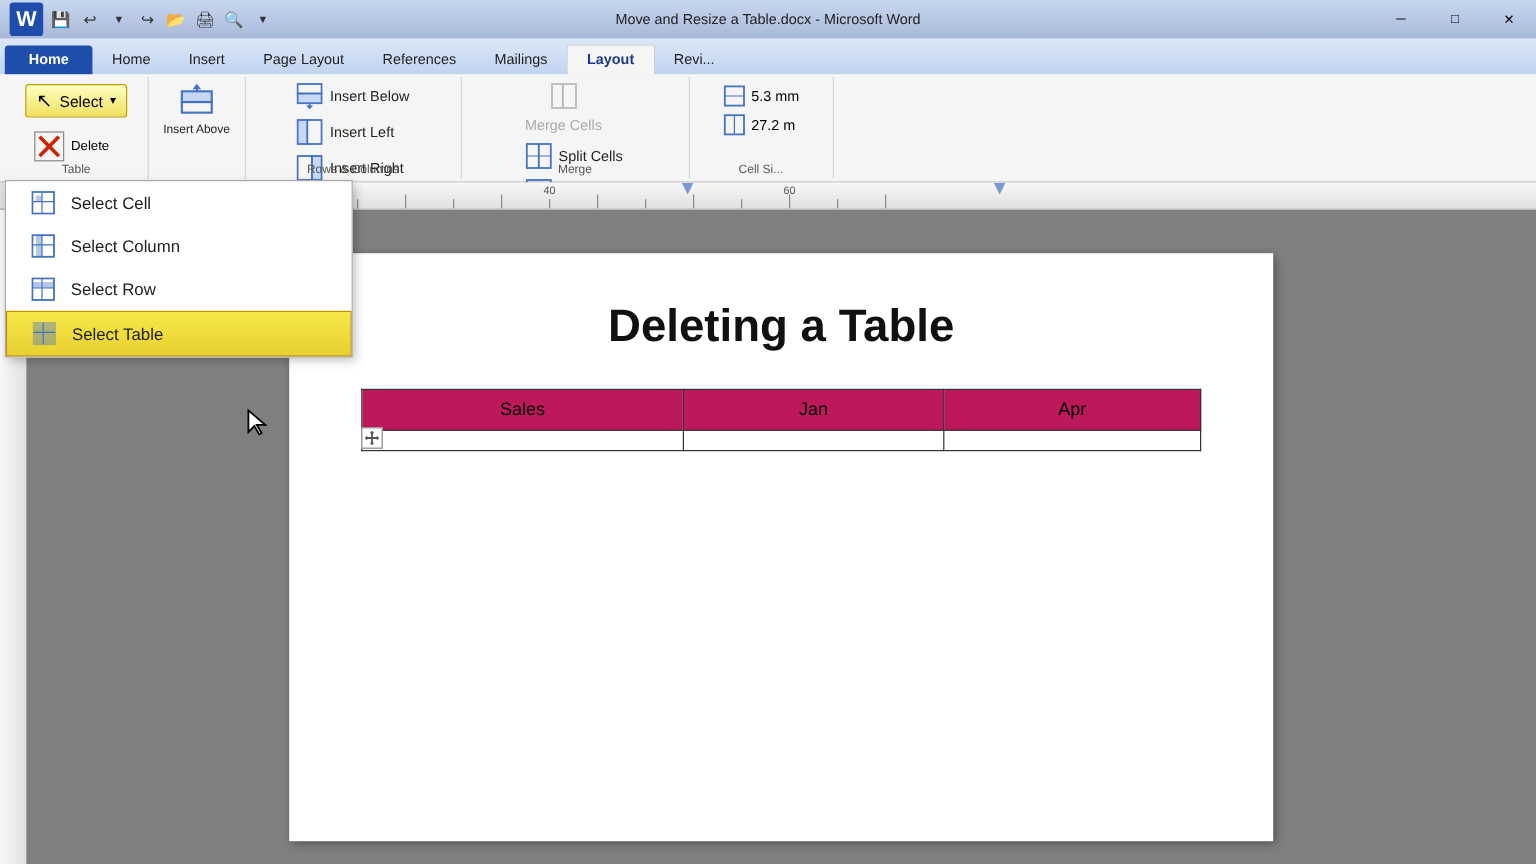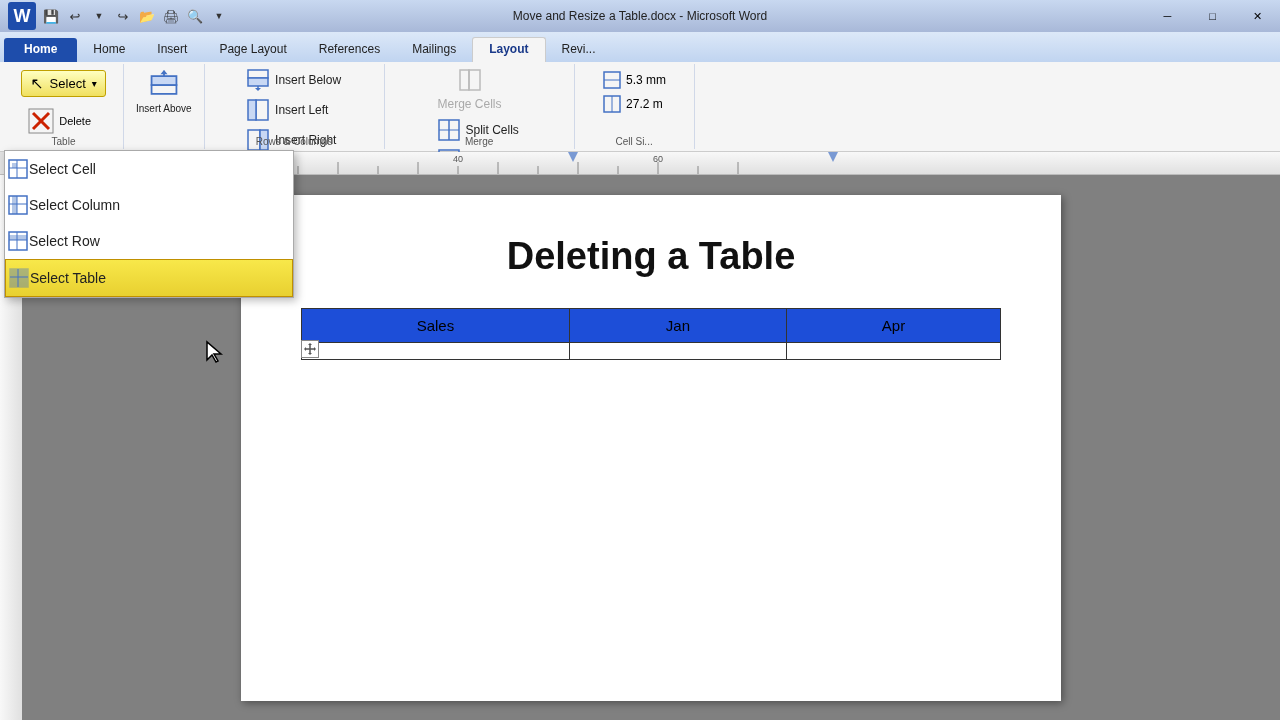--- a/index.html
+++ b/index.html
@@ -112,23 +112,24 @@
       position: absolute;
       top: 88px; left: 4px;
       width: 290px;
       background: white;
       border: 1px solid #aaa;
       box-shadow: 3px 3px 8px rgba(0,0,0,0.25);
       z-index: 100;
     }
     .dropdown-item {
       display: flex; align-items: center;
-      padding: 7px 2px;
+      padding: 7px 20px;
       cursor: pointer;
       font-size: 14px; color: #222;
+      gap: 12px;
     }
     .dropdown-item.highlighted {
       background: linear-gradient(to bottom, #f8e84a, #e8d030);
       border: 1px solid #c09000;
     }
     .dropdown-item .item-icon {
       width: 22px; height: 22px;
       display: flex; align-items: center; justify-content: center;
     }
 
@@ -190,20 +191,21 @@
       padding: 20px;
       overflow: auto;
     }
     .page-content {
       background: white;
       width: 820px;
       min-height: 400px;
       box-shadow: 2px 2px 8px rgba(0,0,0,0.4);
       padding: 40px 60px;
       position: relative;
+      margin-top: 16px;
     }
     .page-title {
       font-size: 38px; font-weight: bold;
       text-align: center;
       margin-bottom: 30px;
       color: #111;
     }
     .table-move-handle {
       position: absolute;
       left: 60px; top: 145px;
@@ -216,21 +218,21 @@
     .doc-table {
       width: 100%;
       border-collapse: collapse;
       margin-top: 10px;
     }
     .doc-table th, .doc-table td {
       border: 1px solid #333;
       padding: 8px 16px;
       font-size: 15px;
     }
-    .doc-table th { background: #1d4ed8; font-weight: normal; }
+    .doc-table th { background: #be185d; font-weight: normal; }
 
     
     svg { display: block; }
   </style>
 </head>
 <body>
 
 <div class="title-bar">
   <div class="title-bar-icon">
     <span>W</span>

